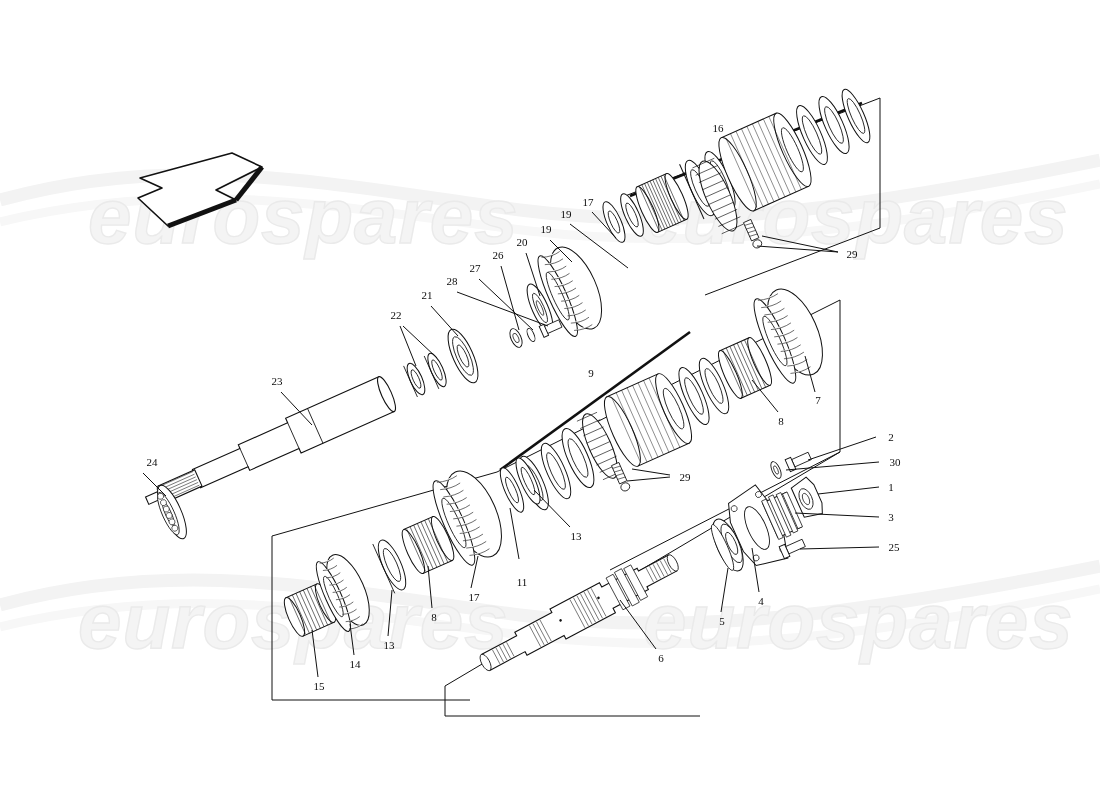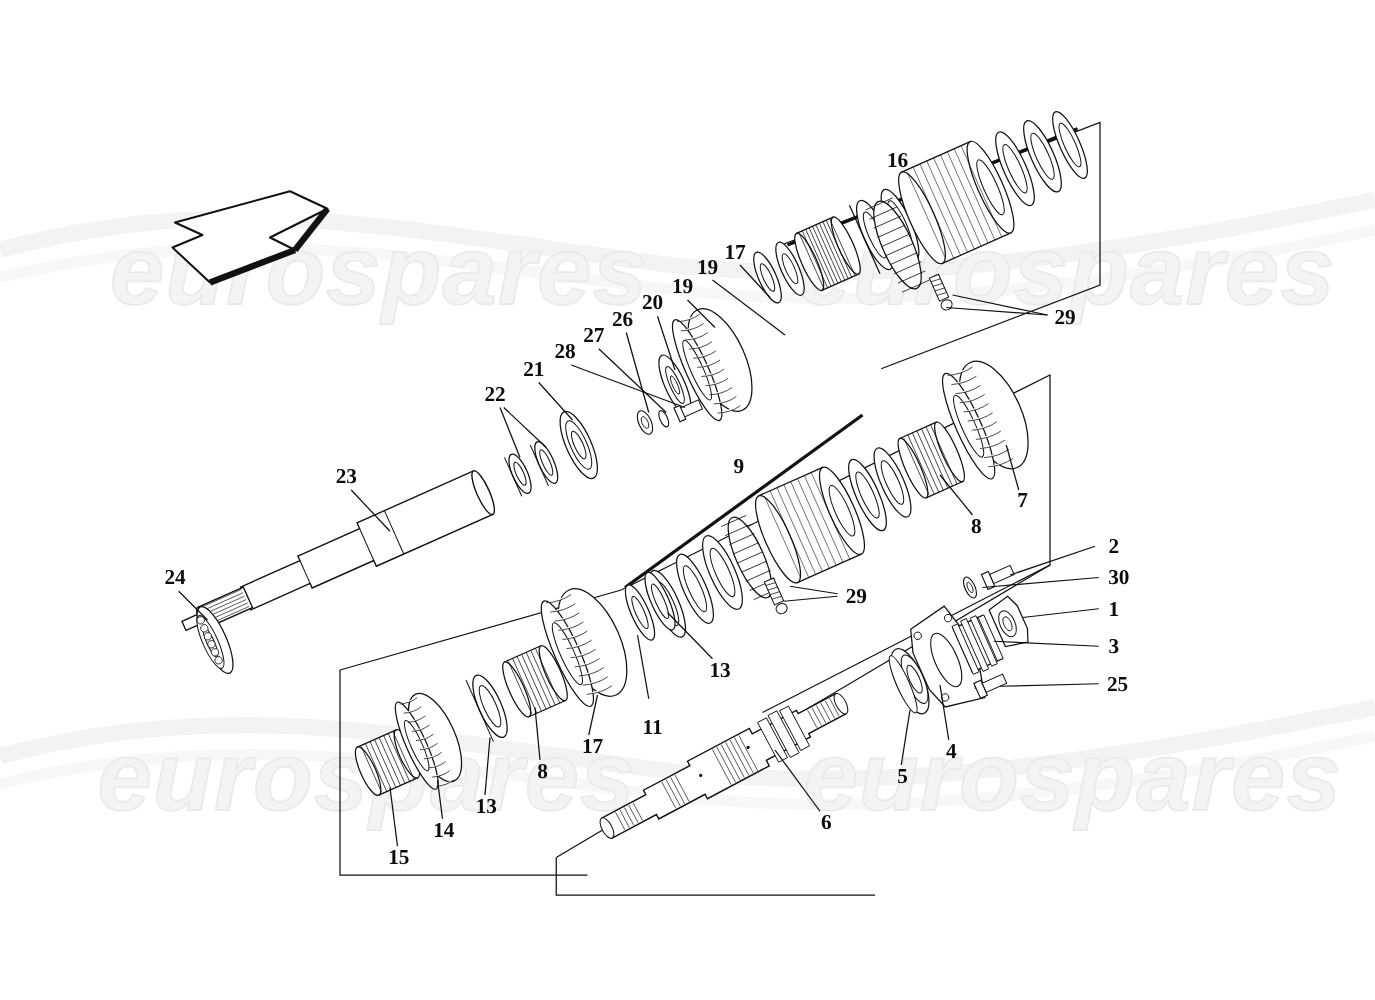--- a/index.html
+++ b/index.html
@@ -22,22 +22,22 @@
   }
   .wm-text {
     font-family: "Liberation Sans", "DejaVu Sans", sans-serif;
     font-weight: 700;
     font-style: italic;
     letter-spacing: 1px;
   }
   .callout {
     position: absolute;
     font-family: "Liberation Serif", "DejaVu Serif", serif;
-    font-weight: 700;
-    font-size: 17px;
+    font-weight: 400;
+    font-size: 11px;
     color: #0c0c0c;
     line-height: 1;
     white-space: nowrap;
     transform: translate(-50%, -50%);
     user-select: none;
   }
   svg { display: block; }
 </style>
 </head>
 <body>
@@ -624,21 +624,21 @@
     <span class="callout" style="left:588px; top:202px;">17</span>
     <span class="callout" style="left:566px; top:214px;">19</span>
     <span class="callout" style="left:546px; top:229px;">19</span>
     <span class="callout" style="left:522px; top:242px;text-align:center;">20</span>
     <span class="callout" style="left:498px; top:255px;">26</span>
     <span class="callout" style="left:475px; top:268px;">27</span>
     <span class="callout" style="left:452px; top:281px;">28</span>
     <span class="callout" style="left:427px; top:295px;">21</span>
     <span class="callout" style="left:396px; top:315px;">22</span>
     <span class="callout" style="left:277px; top:381px;">23</span>
-    <span class="callout" style="left:140px; top:462px;text-align:center;">24</span>
+    <span class="callout" style="left:152px; top:462px;text-align:center;">24</span>
     <span class="callout" style="left:852px; top:254px;">29</span>
     <span class="callout" style="left:685px; top:477px;">29</span>
     <span class="callout" style="left:818px; top:400px;">7</span>
     <span class="callout" style="left:781px; top:421px;">8</span>
     <span class="callout" style="left:591px; top:373px;">9</span>
     <span class="callout" style="left:576px; top:536px;">13</span>
     <span class="callout" style="left:522px; top:568px;margin-top:14px;">11</span>
     <span class="callout" style="left:474px; top:597px;">17</span>
     <span class="callout" style="left:434px; top:617px;">8</span>
     <span class="callout" style="left:389px; top:645px;">13</span>

